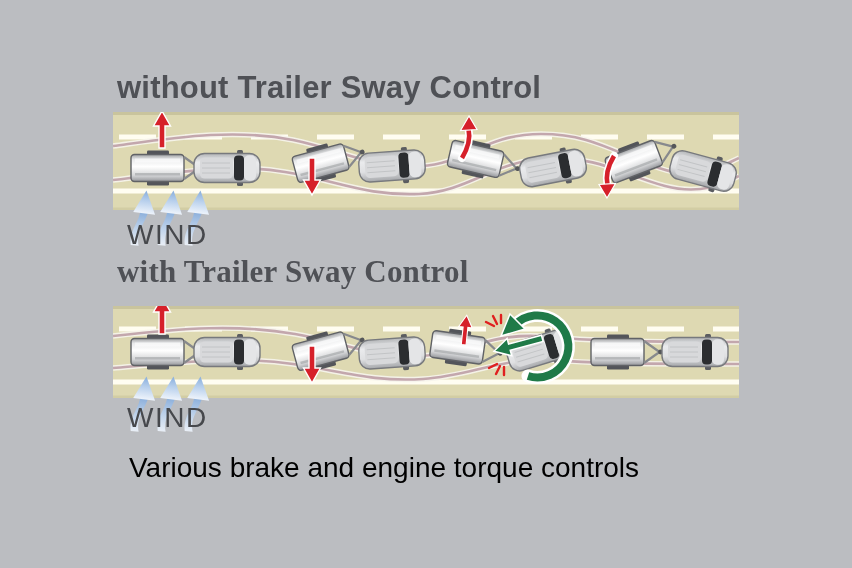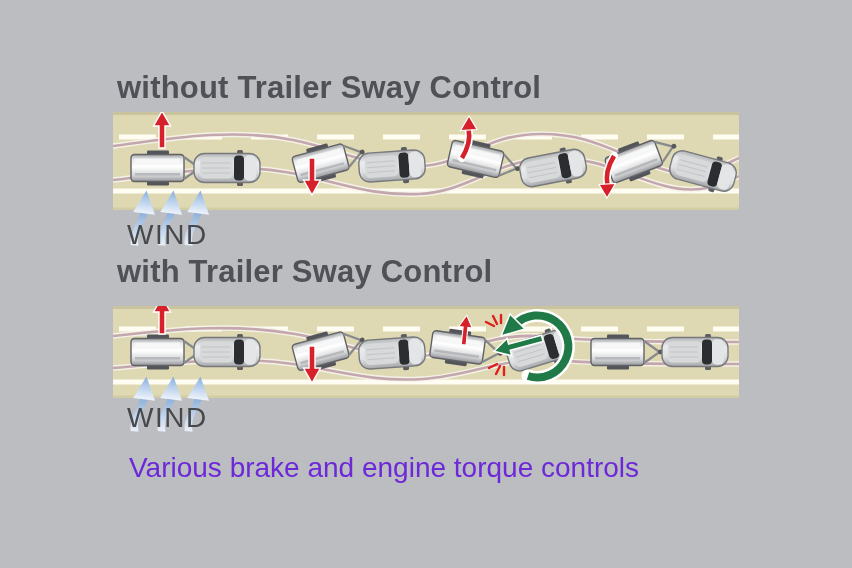--- a/index.html
+++ b/index.html
@@ -1,31 +1,31 @@
 <!DOCTYPE html>
 <html><head>
 <meta charset="utf-8">
 <style>
   html,body{margin:0;padding:0;background:#bbbdc1;}
   .stage{position:relative;width:752px;height:568px;background:#bbbdc1;overflow:hidden;
          font-family:"Liberation Sans",sans-serif;padding-left:48px;}
   .title{position:absolute;margin:0;font-size:31px;font-weight:bold;color:#4f5156;letter-spacing:.2px;white-space:nowrap;}
   .t1{left:117px;top:70px;}
-  .t2{left:117px;top:254px;}
+  .t2{left:117px;top:254px;font-family:Liberation Serif, serif;}
   .strip{position:absolute;left:113px;width:626px;background:#ded9b2;}
   .strip1{top:112px;height:98px;}
   .strip2{top:306px;height:92px;}
   .strip svg{position:absolute;left:0;top:0;width:100%;height:100%;display:block;}
   .wind{position:absolute;width:94px;height:66px;pointer-events:none;}
   .wind1{left:121px;top:183px;}
   .wind2{left:121px;top:369px;}
   .windlabel{position:absolute;font-size:28px;color:#46484c;letter-spacing:1.5px;white-space:nowrap;}
   .w1{left:127px;top:219px;}
   .w2{left:127px;top:402px;}
-  .caption{position:absolute;left:129px;top:452px;font-size:28px;color:#6d28d9;white-space:nowrap;}
+  .caption{position:absolute;left:129px;top:452px;font-size:28px;color:#000000;white-space:nowrap;}
 </style>
 </head>
 <body>
 
 <div class="stage">
   <h1 class="title t1">without Trailer Sway Control</h1>
   <div class="strip strip1">
     <svg id="scene-0" preserveAspectRatio="none" viewBox="0 0 626 98">
         <defs>
     <linearGradient id="s0tg" x1="0" y1="0" x2="0" y2="1">

